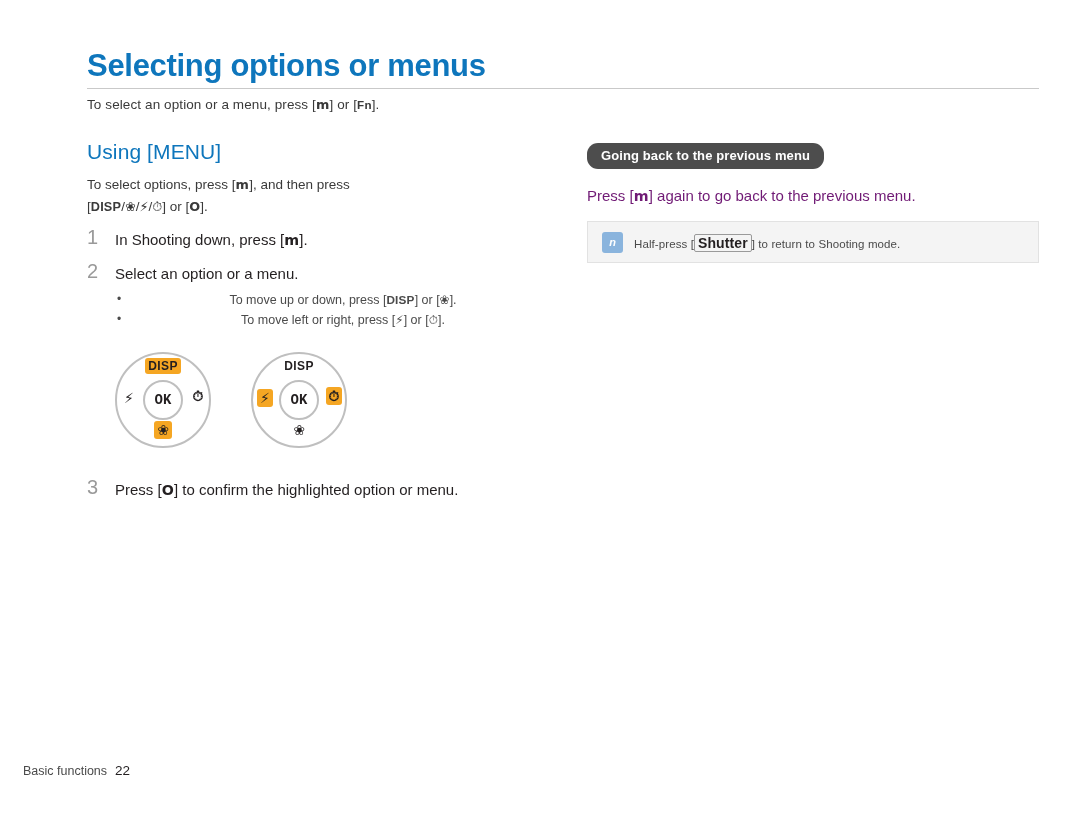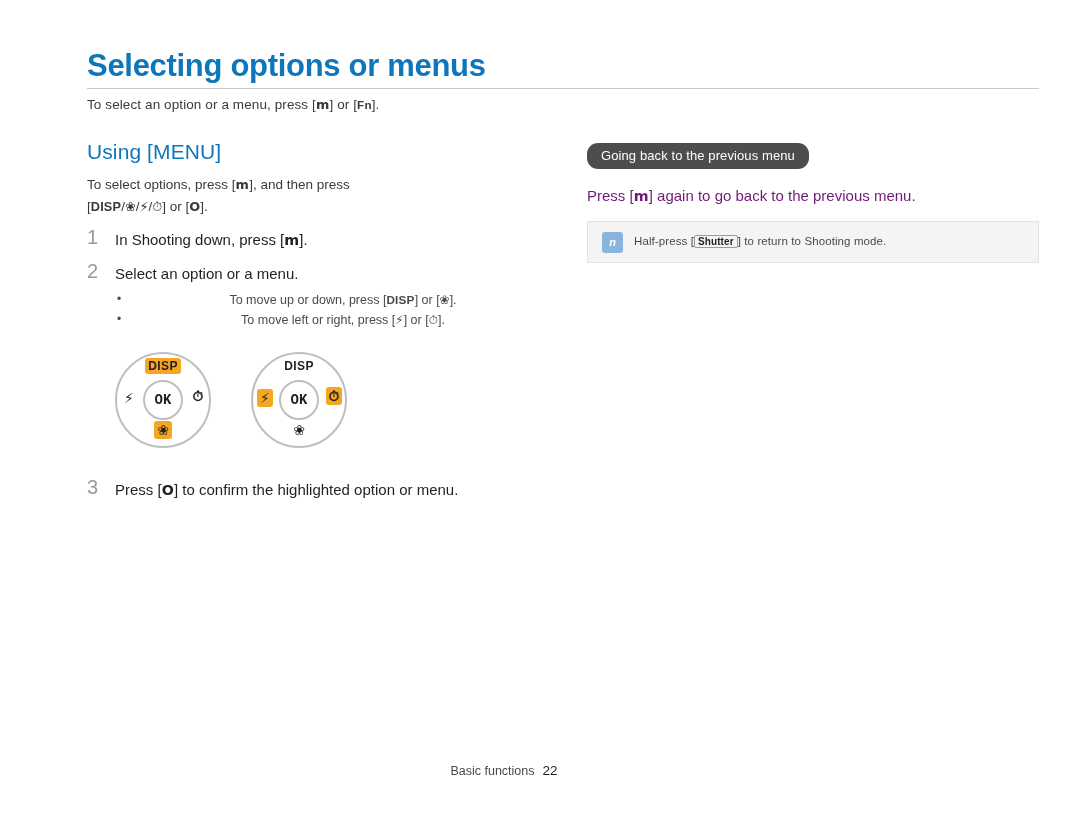--- a/index.html
+++ b/index.html
@@ -226,21 +226,21 @@
   .right-head-wrap {
     position: absolute;
     left: 564px;
     top: 143px;
   }
   .right-head {
     display: inline-block;
     background: #4d4d4d;
     color: #ffffff;
     font-size: 13px;
-    font-weight: normal;
+    font-weight: bold;
     padding: 5px 14px 6px 14px;
     border-radius: 11px;
     letter-spacing: 0.1px;
   }
   .right-body {
     position: absolute;
     left: 564px;
     top: 184px;
     width: 460px;
     font-size: 15px;
@@ -279,31 +279,30 @@
     top: 13px;
     font-size: 11.5px;
     color: #4a4a4a;
     letter-spacing: 0.1px;
   }
   .note-kb {
     border: 1px solid #9a9a9a;
     border-radius: 2px;
     padding: 0 3px;
     font-weight: bold;
-    font-size: 10px;
+    font-size: 14px;
     color: #231f20;
   }
 
   
   .footer {
     position: absolute;
     left: 0;
     top: 763px;
     width: 962px;
-    text-align: center;
     font-size: 12.5px;
     color: #4a4a4a;
   }
   .footer .pagenum {
     color: #231f20;
     font-size: 13.5px;
     margin-left: 8px;
   }
 </style>
 </head>

